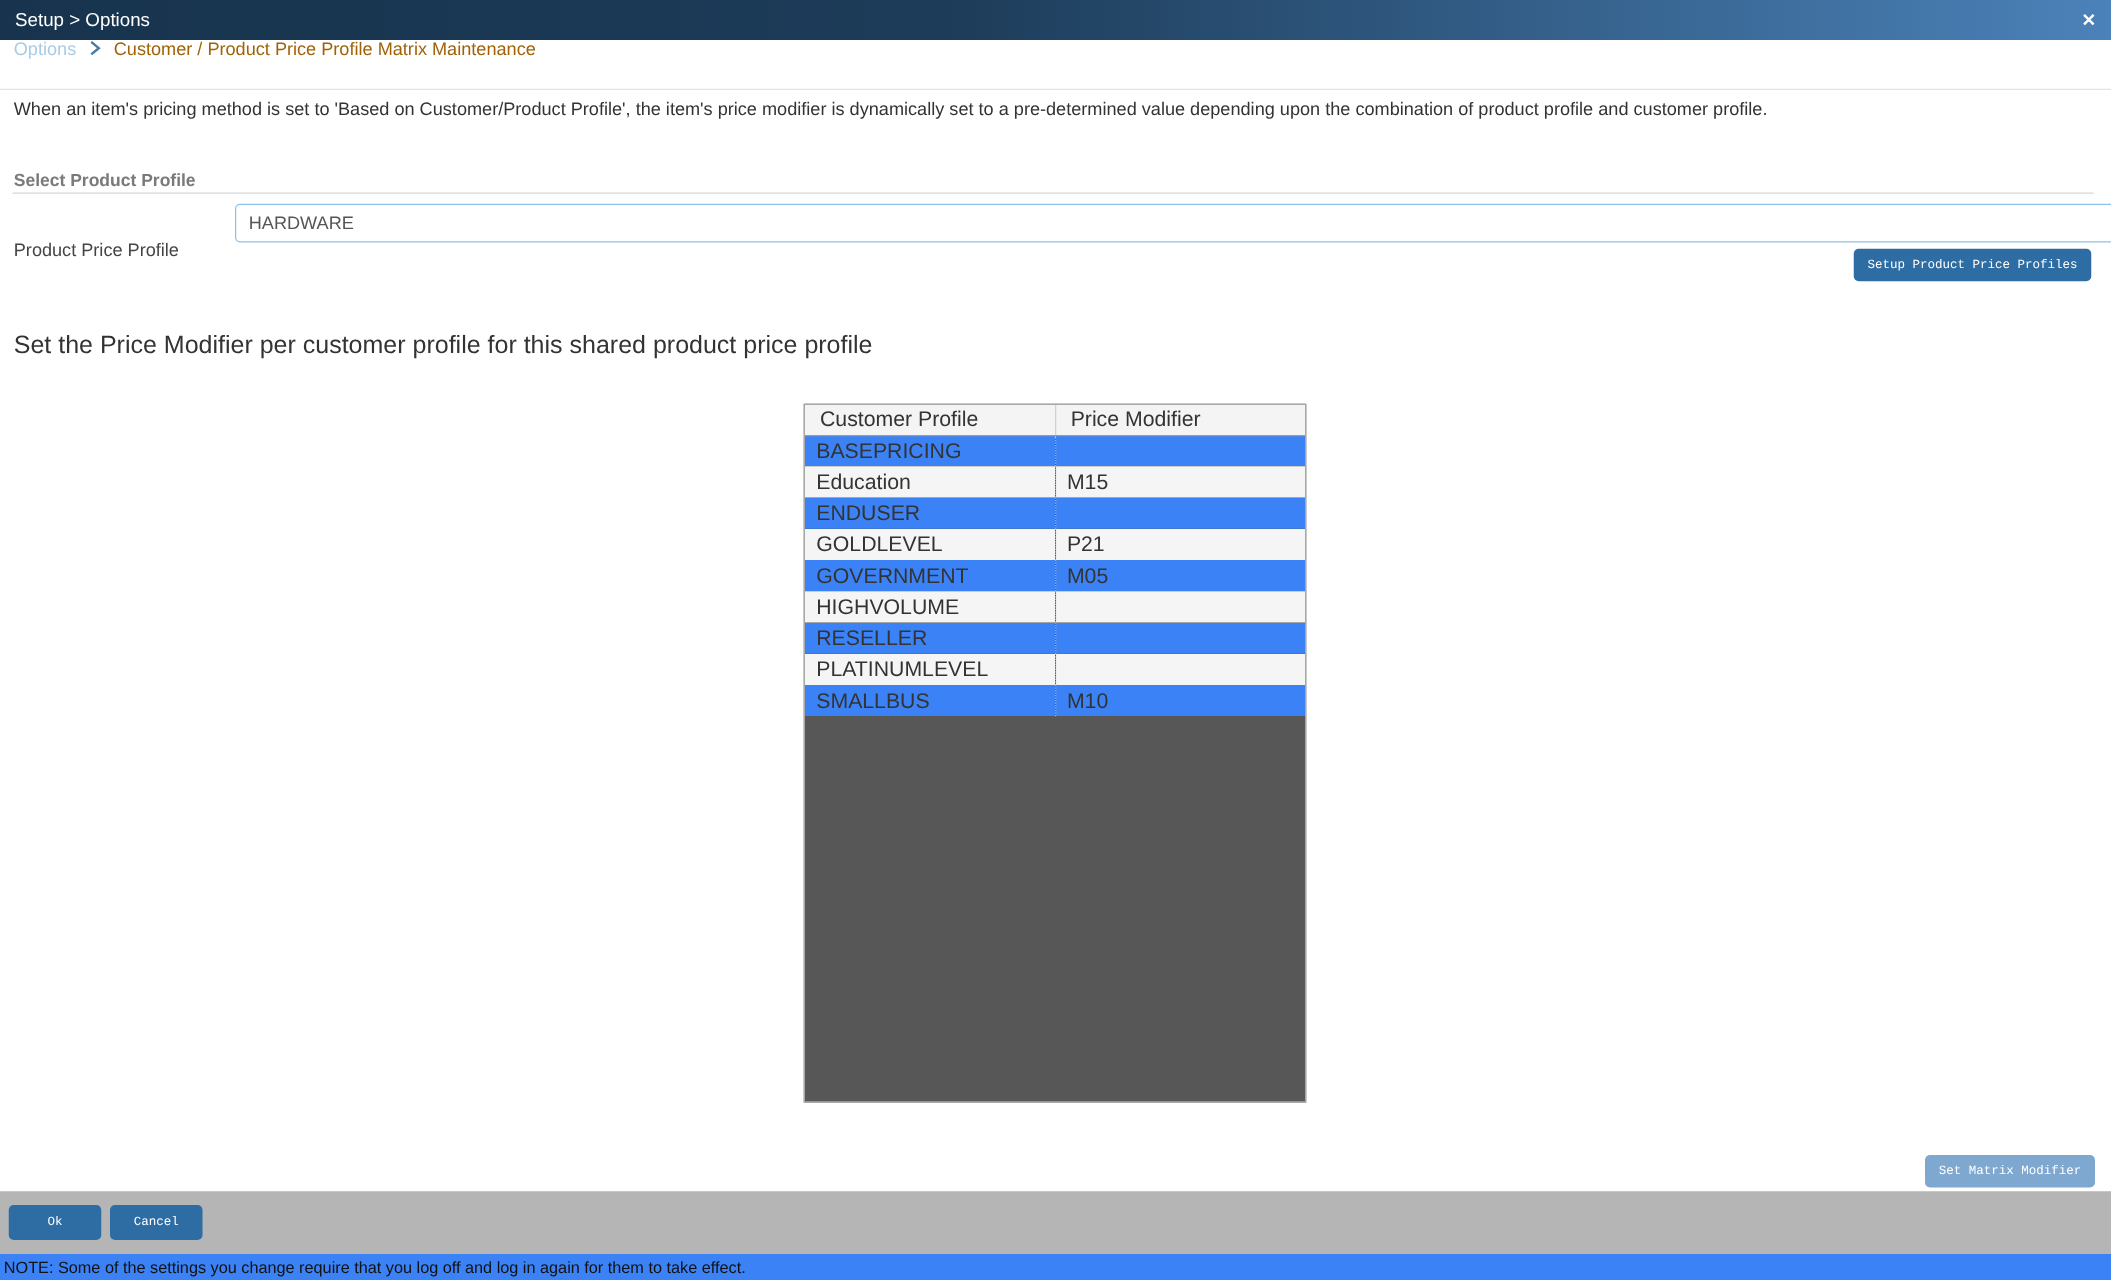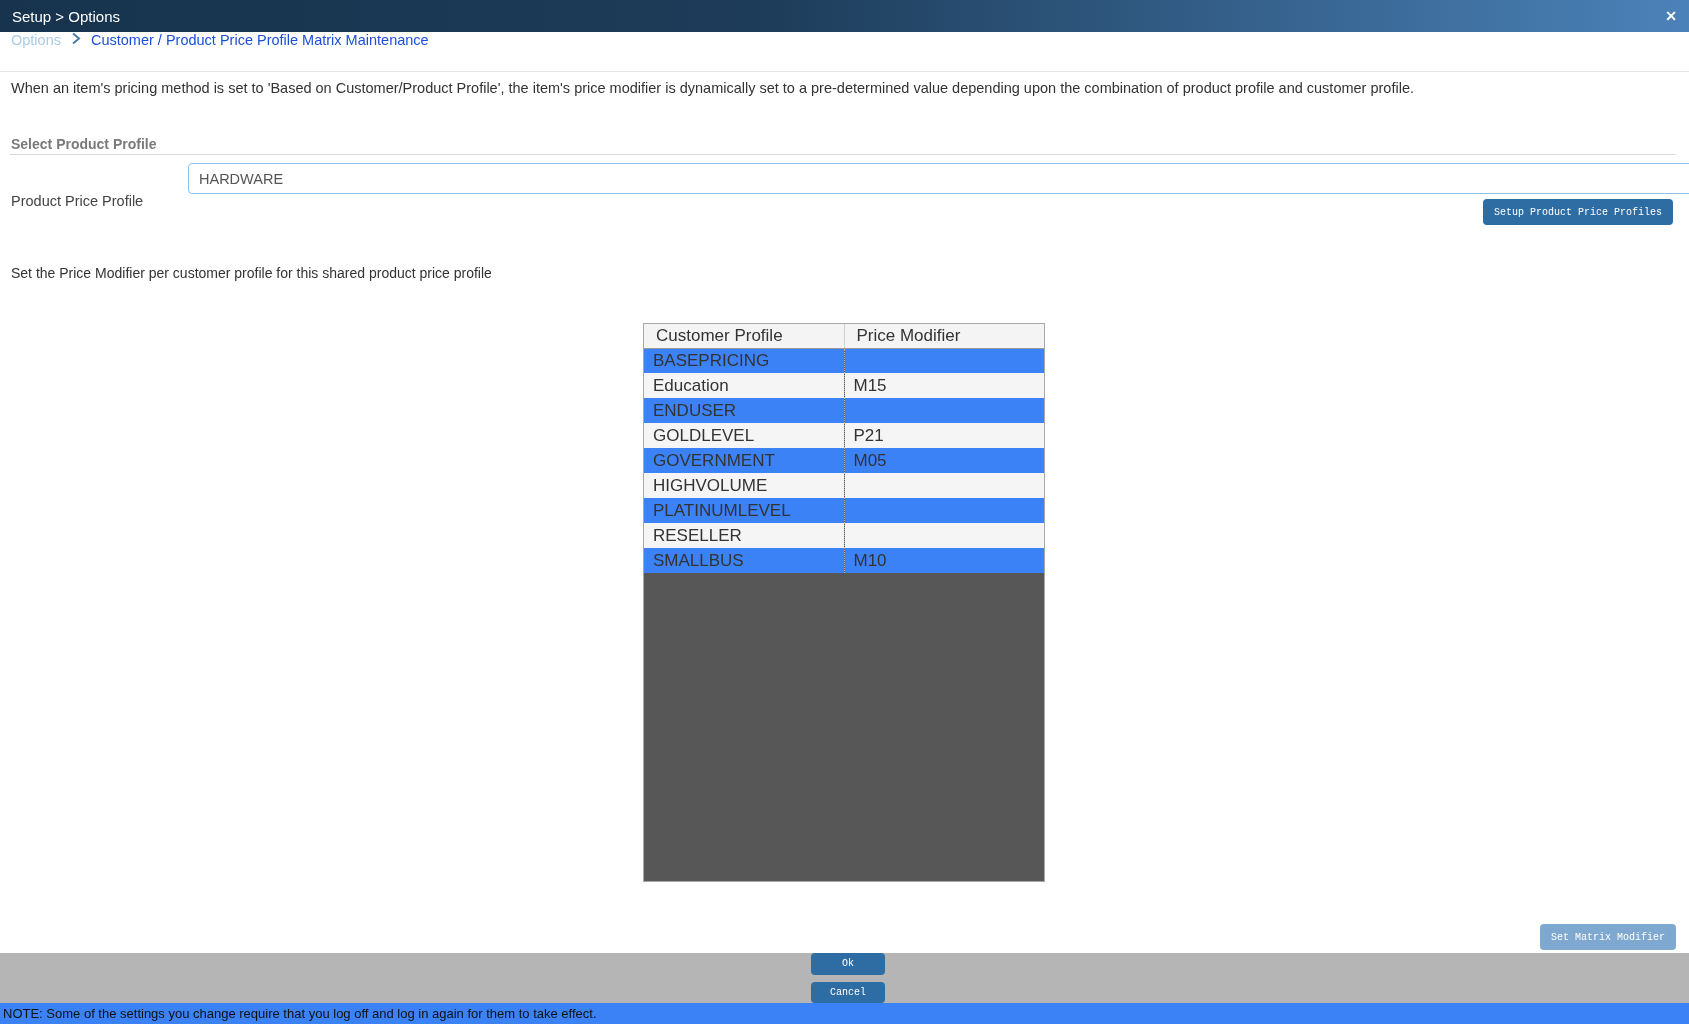--- a/index.html
+++ b/index.html
@@ -10,55 +10,55 @@
   .titlebar { position:absolute; top:0; left:0; width:100%; height:32px;
     background:linear-gradient(90deg,#17334d 0%, #1d3c59 45%, #4b82b9 100%);
     color:#fff; display:flex; align-items:center; padding:0 12px; font-size:15px; }
   .titlebar .close { margin-left:auto; font-size:14px; font-weight:bold; cursor:pointer; line-height:1; }
 
   
   .breadcrumb { position:absolute; top:32px; left:0; right:0; height:40px; background:#fff;
     border-bottom:1px solid #e3e3e3; display:flex; align-items:flex-start; padding:0 11px; font-size:14.5px; }
   .crumb-link { color:#a9cbe5; cursor:pointer; }
   .crumb-sep { margin:0 10px; display:flex; align-items:center; }
-  .crumb-current { color:#1d4ed8; }
+  .crumb-current { color:#a16207; }
 
   .intro { position:absolute; top:80px; left:11px; right:10px; font-size:14.5px; color:#333; }
 
   .section-heading { position:absolute; top:136px; left:11px; font-size:14px; font-weight:bold; color:#7a7a7a; }
   .section-rule { position:absolute; top:154px; left:10px; right:14px; border-top:1px solid #d8d8d8; }
 
   .form-label { position:absolute; top:170px; left:11px; font-size:14.5px; color:#444;margin-top:23px; }
   .select-box { position:absolute; top:163px; left:188px; width:1676px; height:31px;
     border:1px solid #8fc1e9; border-radius:4px; background:#fff; display:flex; align-items:center;
     padding:0 30px 0 10px; color:#555; font-size:14.5px; cursor:pointer; }
   .select-box .chev { position:absolute; right:11px; top:12px; }
 
   .btn { border:none; border-radius:4px; color:#fff; font-size:10px; font-family:Liberation Mono, monospace; cursor:pointer; }
   .btn-primary { background:#2e6da4; }
   .setup-btn { position:absolute; top:199px; right:16px; height:26px; padding:0 11px; }
 
-  .instruction { position:absolute; top:265px; left:11px; font-size:14px; color:#333; }
+  .instruction { position:absolute; top:265px; left:11px; font-size:20px; color:#333; }
 
   
   .grid { position:absolute; left:643px; top:323px; width:402px; height:559px;
     border:1px solid #a8a8a8; background:#575757; }
   .grid table { width:100%; border-collapse:collapse; table-layout:fixed; font-size:17px; color:#333; }
   .grid th { height:24px; background:#f4f4f4; border-bottom:1px solid #9a9a9a;
     font-weight:normal; text-align:left; padding-left:12px; color:#333; }
   .grid th + th { border-left:1px solid #d0d0d0; }
   .grid td { height:25px; padding-left:9px; background:#3b82f6; overflow:hidden; white-space:nowrap; }
   .grid td + td { border-left:1px dotted #b5b5b5; }
   .grid tbody tr:nth-child(even) td { background:#f5f5f5; }
 
   .set-price-btn { position:absolute; top:924px; right:13px; height:26px; padding:0 11px; background:#7fa8d0; }
 
   
   .footer-bar { position:absolute; top:953px; left:0; width:100%; height:50px; background:#b5b5b5;
-    display:flex; align-items:center; gap:7px; padding-left:7px;flex-direction:column; }
+    display:flex; align-items:center; gap:7px; padding-left:7px; }
   .footer-btn { width:74px; height:28px; }
   .note-strip { position:absolute; top:1003px; left:0; width:100%; height:21px; background:#3b82f6;
     display:flex; align-items:center; padding-left:3px; font-size:13px; color:#111; }
 </style>
 </head>
 <body>
 
 <div class="stage">
 
   <div class="titlebar">
@@ -126,25 +126,25 @@
         </tr>
         <tr>
           <td>GOVERNMENT</td>
           <td>M05</td>
         </tr>
         <tr>
           <td>HIGHVOLUME</td>
           <td></td>
         </tr>
         <tr>
-          <td>PLATINUMLEVEL</td>
+          <td>RESELLER</td>
           <td></td>
         </tr>
         <tr>
-          <td>RESELLER</td>
+          <td>PLATINUMLEVEL</td>
           <td></td>
         </tr>
         <tr>
           <td>SMALLBUS</td>
           <td>M10</td>
         </tr>
       </tbody>
     </table>
   </div>
 

